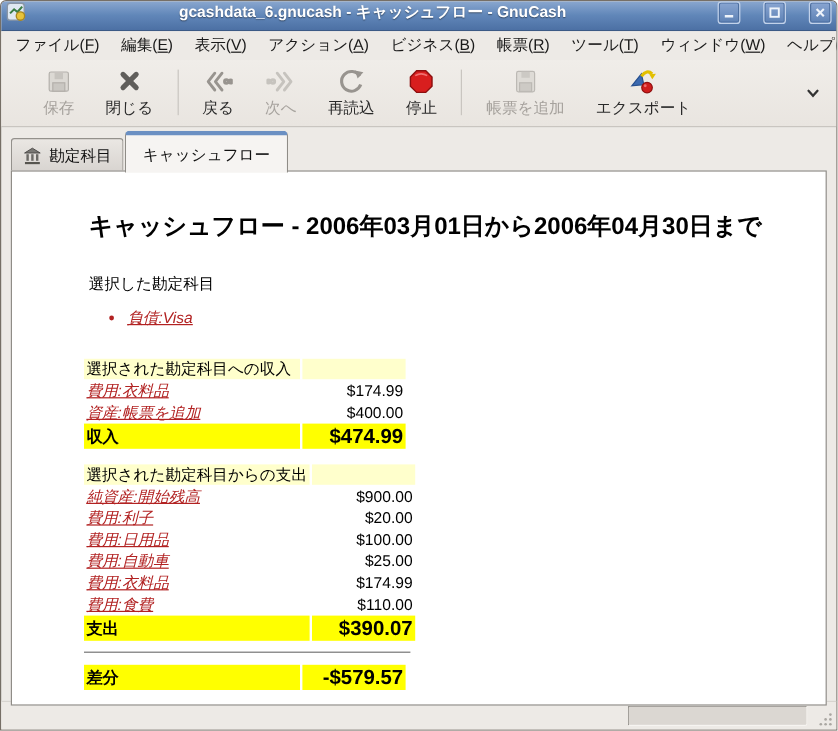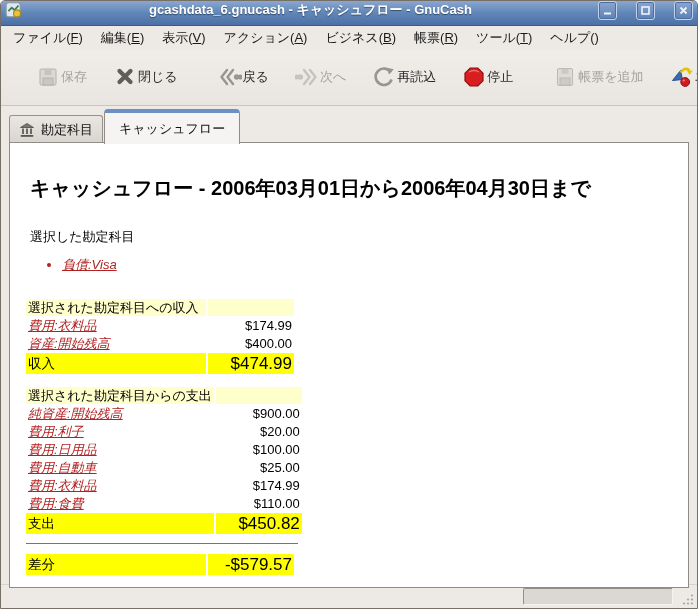--- a/index.html
+++ b/index.html
@@ -19,52 +19,52 @@
   .app-icon svg{width:18px;height:18px;display:block;}
 
   
   .menubar{display:flex;align-items:center;height:24px;padding:0 3px;background:#edeae6;text-align:center;}
   .menu-item{font-size:13px;color:#1a1a1a;padding:3px 9px;white-space:nowrap;}
   .menu-item u{text-decoration:underline;}
 
   
   .toolbar{height:52px;display:flex;align-items:stretch;padding:1px 6px 2px 22px;
     background:linear-gradient(#f0ede9,#e9e5e0);border-bottom:1px solid #c9c5c0;}
-  .tool-item{display:flex;flex-direction:row;align-items:center;justify-content:center;
+  .tool-item{display:flex;flex-direction:column;align-items:center;justify-content:center;
     gap:1px;padding:2px 13px;font-size:13px;color:#2a2a2a;white-space:nowrap;}
   .tool-item.disabled{color:#a6a29d;}
   .tool-item svg{width:24px;height:24px;display:block;}
   .tool-sep{width:1px;background:#c9c5c0;margin:7px 7px;}
   .tool-overflow{margin-left:auto;align-self:center;padding:4px 6px;}
   .tool-overflow svg{width:15px;height:15px;display:block;}
 
   
   .notebook{margin:2px 8px 0 8px;}
   .tabs{display:flex;align-items:flex-end;height:35px;position:relative;}
   .tab{display:flex;align-items:center;gap:6px;font-size:13px;color:#111;box-sizing:border-box;}
   .tab.inactive{height:28px;padding:0 9px;background:linear-gradient(#eae7e3,#d8d4d0);
     border:1px solid #94918c;border-bottom:none;border-radius:3px 3px 0 0;}
   .tab.inactive svg{width:16px;height:16px;}
   .tab.active{height:35px;margin-bottom:-1px;padding:0 14px;background:#f6f4f2;
     border:1px solid #8f8c87;border-bottom:none;border-top:4px solid #6b90c3;
     border-radius:4px 4px 0 0;position:relative;z-index:3;margin-left:1px;}
-  .content{position:relative;z-index:1;height:444px;background:#fff;border:1px solid #8f8c87;margin-top:-1px;overflow:hidden;}
+  .content{position:relative;z-index:1;height:444px;background:#fff;border:1px solid #8f8c87;margin-top:-1px;overflow:hidden;padding-left:44px;}
 
   
   .report{padding:32px 20px 0 14px;color:#000;}
   .report h1{font-size:20px;font-weight:bold;margin:0 0 26px 6px;white-space:nowrap;letter-spacing:0;}
   .subheading{font-size:13px;margin:0 0 10px 6px;}
   ul.acct-list{margin:0 0 24px 24px;padding:0 0 0 14px;}
   ul.acct-list li{font-size:13px;line-height:18px;color:var(--link_red);}
   a.acct{color:var(--link_red);font-style:italic;text-decoration:underline;cursor:pointer;}
   table.flow{border-collapse:separate;border-spacing:2px 1px;margin:0;}
   table.flow td{padding:0 2px;font-size:13px;line-height:17px;white-space:nowrap;vertical-align:middle;}
   table.flow tr.hdr td{background:var(--header_bg);}
   table.flow td.amt{text-align:right;}
-  table.flow tr.total td{background:var(--total_bg);font-weight:normal;line-height:21px;font-size:13.5px;}
+  table.flow tr.total td{background:var(--total_bg);font-weight:bold;line-height:21px;font-size:13.5px;}
   table.flow tr.total td.amt{font-size:17px;}
   .tbl-gap{height:11px;}
   .rule{border:none;border-top:1px solid #757575;width:272px;margin:8px 0 9px 2px;}
 
   
   .statusbar{position:absolute;left:0;right:0;bottom:0;height:23px;background:#edeae6;
     border-top:1px solid #d7d4cf;display:flex;align-items:center;padding:0 8px;}
   .progress{margin-left:auto;width:148px;height:15px;background:#dbd7d2;border-radius:2px;
     border:1px solid;border-color:#94918c #f6f4f1 #f6f4f1 #94918c;margin-right:16px;}
   .grip{width:12px;height:12px;position:absolute;right:3px;bottom:3px;}
@@ -102,20 +102,21 @@
   </div>
 
   <div class="menubar">
     <span class="menu-item mnemonic">ファイル(<u>F</u>)</span>
     <span class="menu-item mnemonic">編集(<u>E</u>)</span>
     <span class="menu-item mnemonic">表示(<u>V</u>)</span>
     <span class="menu-item mnemonic">アクション(<u>A</u>)</span>
     <span class="menu-item mnemonic">ビジネス(<u>B</u>)</span>
     <span class="menu-item mnemonic">帳票(<u>R</u>)</span>
     <span class="menu-item mnemonic">ツール(<u>T</u>)</span>
+    <span class="menu-item mnemonic">ウィンドウ(<u>W</u>)</span>
     <span class="menu-item mnemonic">ヘルプ()</span>
   </div>
 
   <div class="toolbar">
     <div class="tool-item disabled">
       <svg viewBox="0 0 24 24">
           <rect x="4" y="4" width="16" height="16" rx="1.5" fill="#dcd9d4" stroke="#b3b0ab"></rect>
           <rect x="8.5" y="4.5" width="7" height="5.5" fill="#c7c4bf"></rect>
           <rect x="7" y="13" width="10" height="7" fill="#cac7c2" stroke="#b3b0ab"></rect>
         </svg>
@@ -226,21 +227,21 @@
                 <td></td>
               </tr>
           </tbody>
           <tbody>
 
           <tr>
                 <td><a class="acct">費用:衣料品</a></td>
                 <td class="amt">$174.99</td>
               </tr>
               <tr>
-                <td><a class="acct">資産:開始残高</a></td>
+                <td><a class="acct">資産:帳票を追加</a></td>
                 <td class="amt">$400.00</td>
               </tr>
             </tbody>
           <tbody>
             <tr class="total">
                 <td>収入</td>
                 <td class="amt">$474.99</td>
               </tr>
           </tbody>
         </table>
@@ -281,21 +282,21 @@
                 <td class="amt">$174.99</td>
               </tr>
               <tr>
                 <td><a class="acct">費用:食費</a></td>
                 <td class="amt">$110.00</td>
               </tr>
             </tbody>
           <tbody>
             <tr class="total">
                 <td>支出</td>
-                <td class="amt">$450.82</td>
+                <td class="amt">$390.07</td>
               </tr>
           </tbody>
         </table>
 
         <hr class="rule">
 
         <table class="flow">
           <colgroup>
               <col style="width:180px">
               <col style="width:86px">

